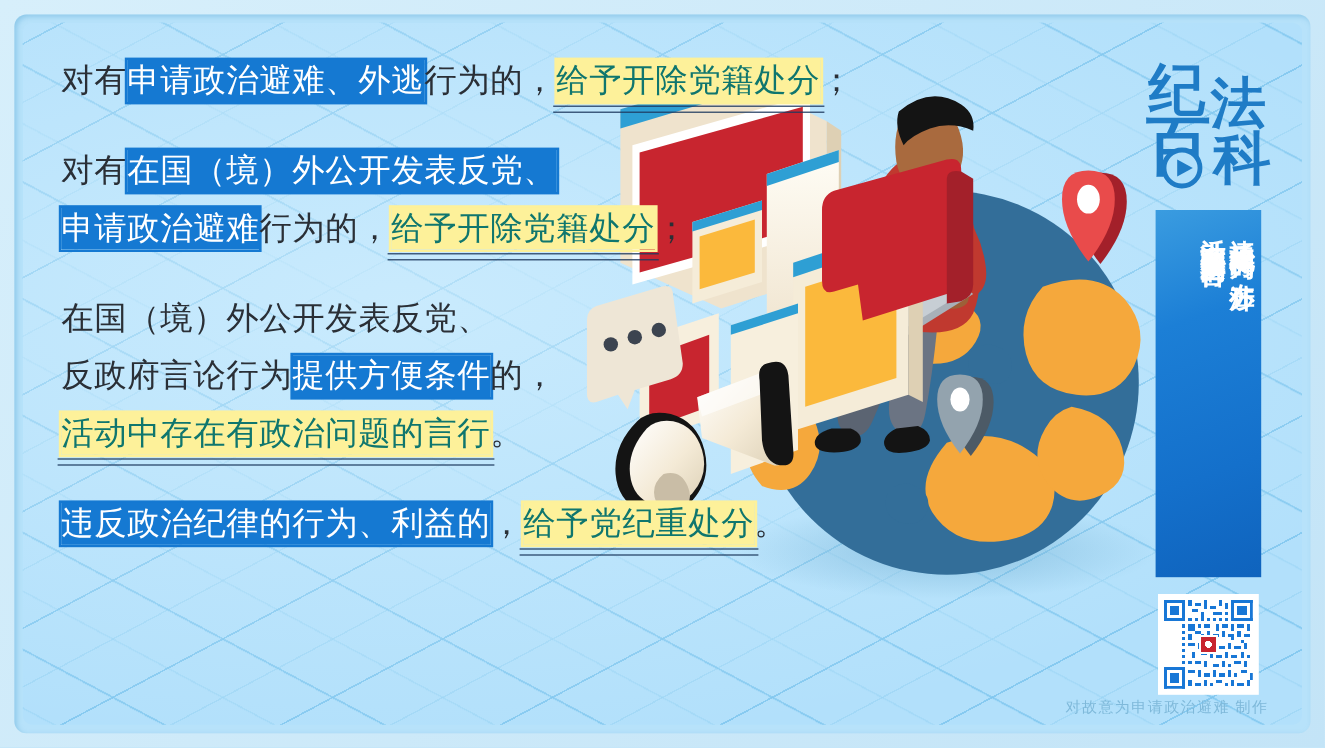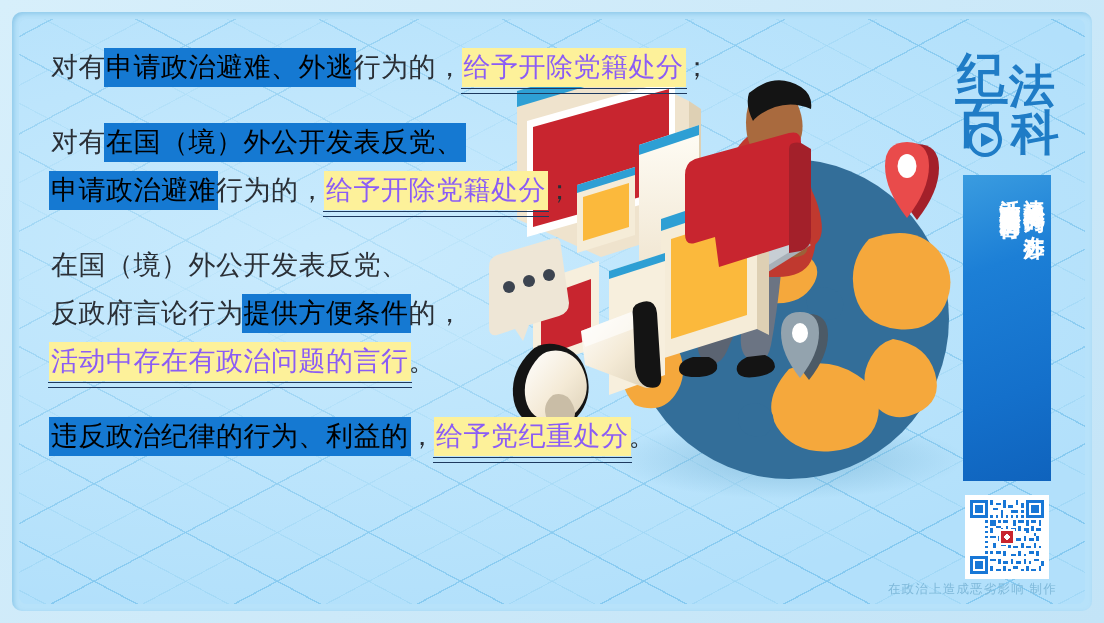--- a/index.html
+++ b/index.html
@@ -69,28 +69,28 @@
   .para:last-child { margin-bottom: 0; }
   .tline {
     font-size: 27px;
     line-height: 48px;
     color: #2a2f36;
     white-space: nowrap;
     letter-spacing: .5px;
   }
   .hl-blue {
     background: #1579d2;
-    color: #000000;
+    color: #ffffff;
     padding: 2px 0 3px 0;
     box-shadow: 0 0 0 2px #1579d2;
   }
   .hl-yellow {
     position: relative;
     background: #fdf19a;
-    color: #8b5cf6;
+    color: #0f766e;
     padding: 2px 0 3px 0;
     box-shadow: 0 0 0 2px #fdf19a;
   }
   .hl-yellow::after {
     content: "";
     position: absolute;
     left: -3px; right: -3px;
     bottom: -9px;
     height: 4px;
     border-top: 1.6px solid #1e3a5f;
@@ -484,15 +484,15 @@
           <g>
             <rect x="11.5" y="11.5" width="6" height="6" fill="#ffffff"></rect>
             <rect x="12" y="12" width="5" height="5" fill="#c8252f"></rect>
             <circle cx="14.5" cy="14.5" r="1.1" fill="#ffffff"></circle>
           </g>
         </svg>
       </div>
 
     </div>
 
-    <div class="credit">在政治上造成恶劣影响 制作</div>
+    <div class="credit">对故意为申请政治避难 制作</div>
   </div>
 </div>
 
 </body></html>

